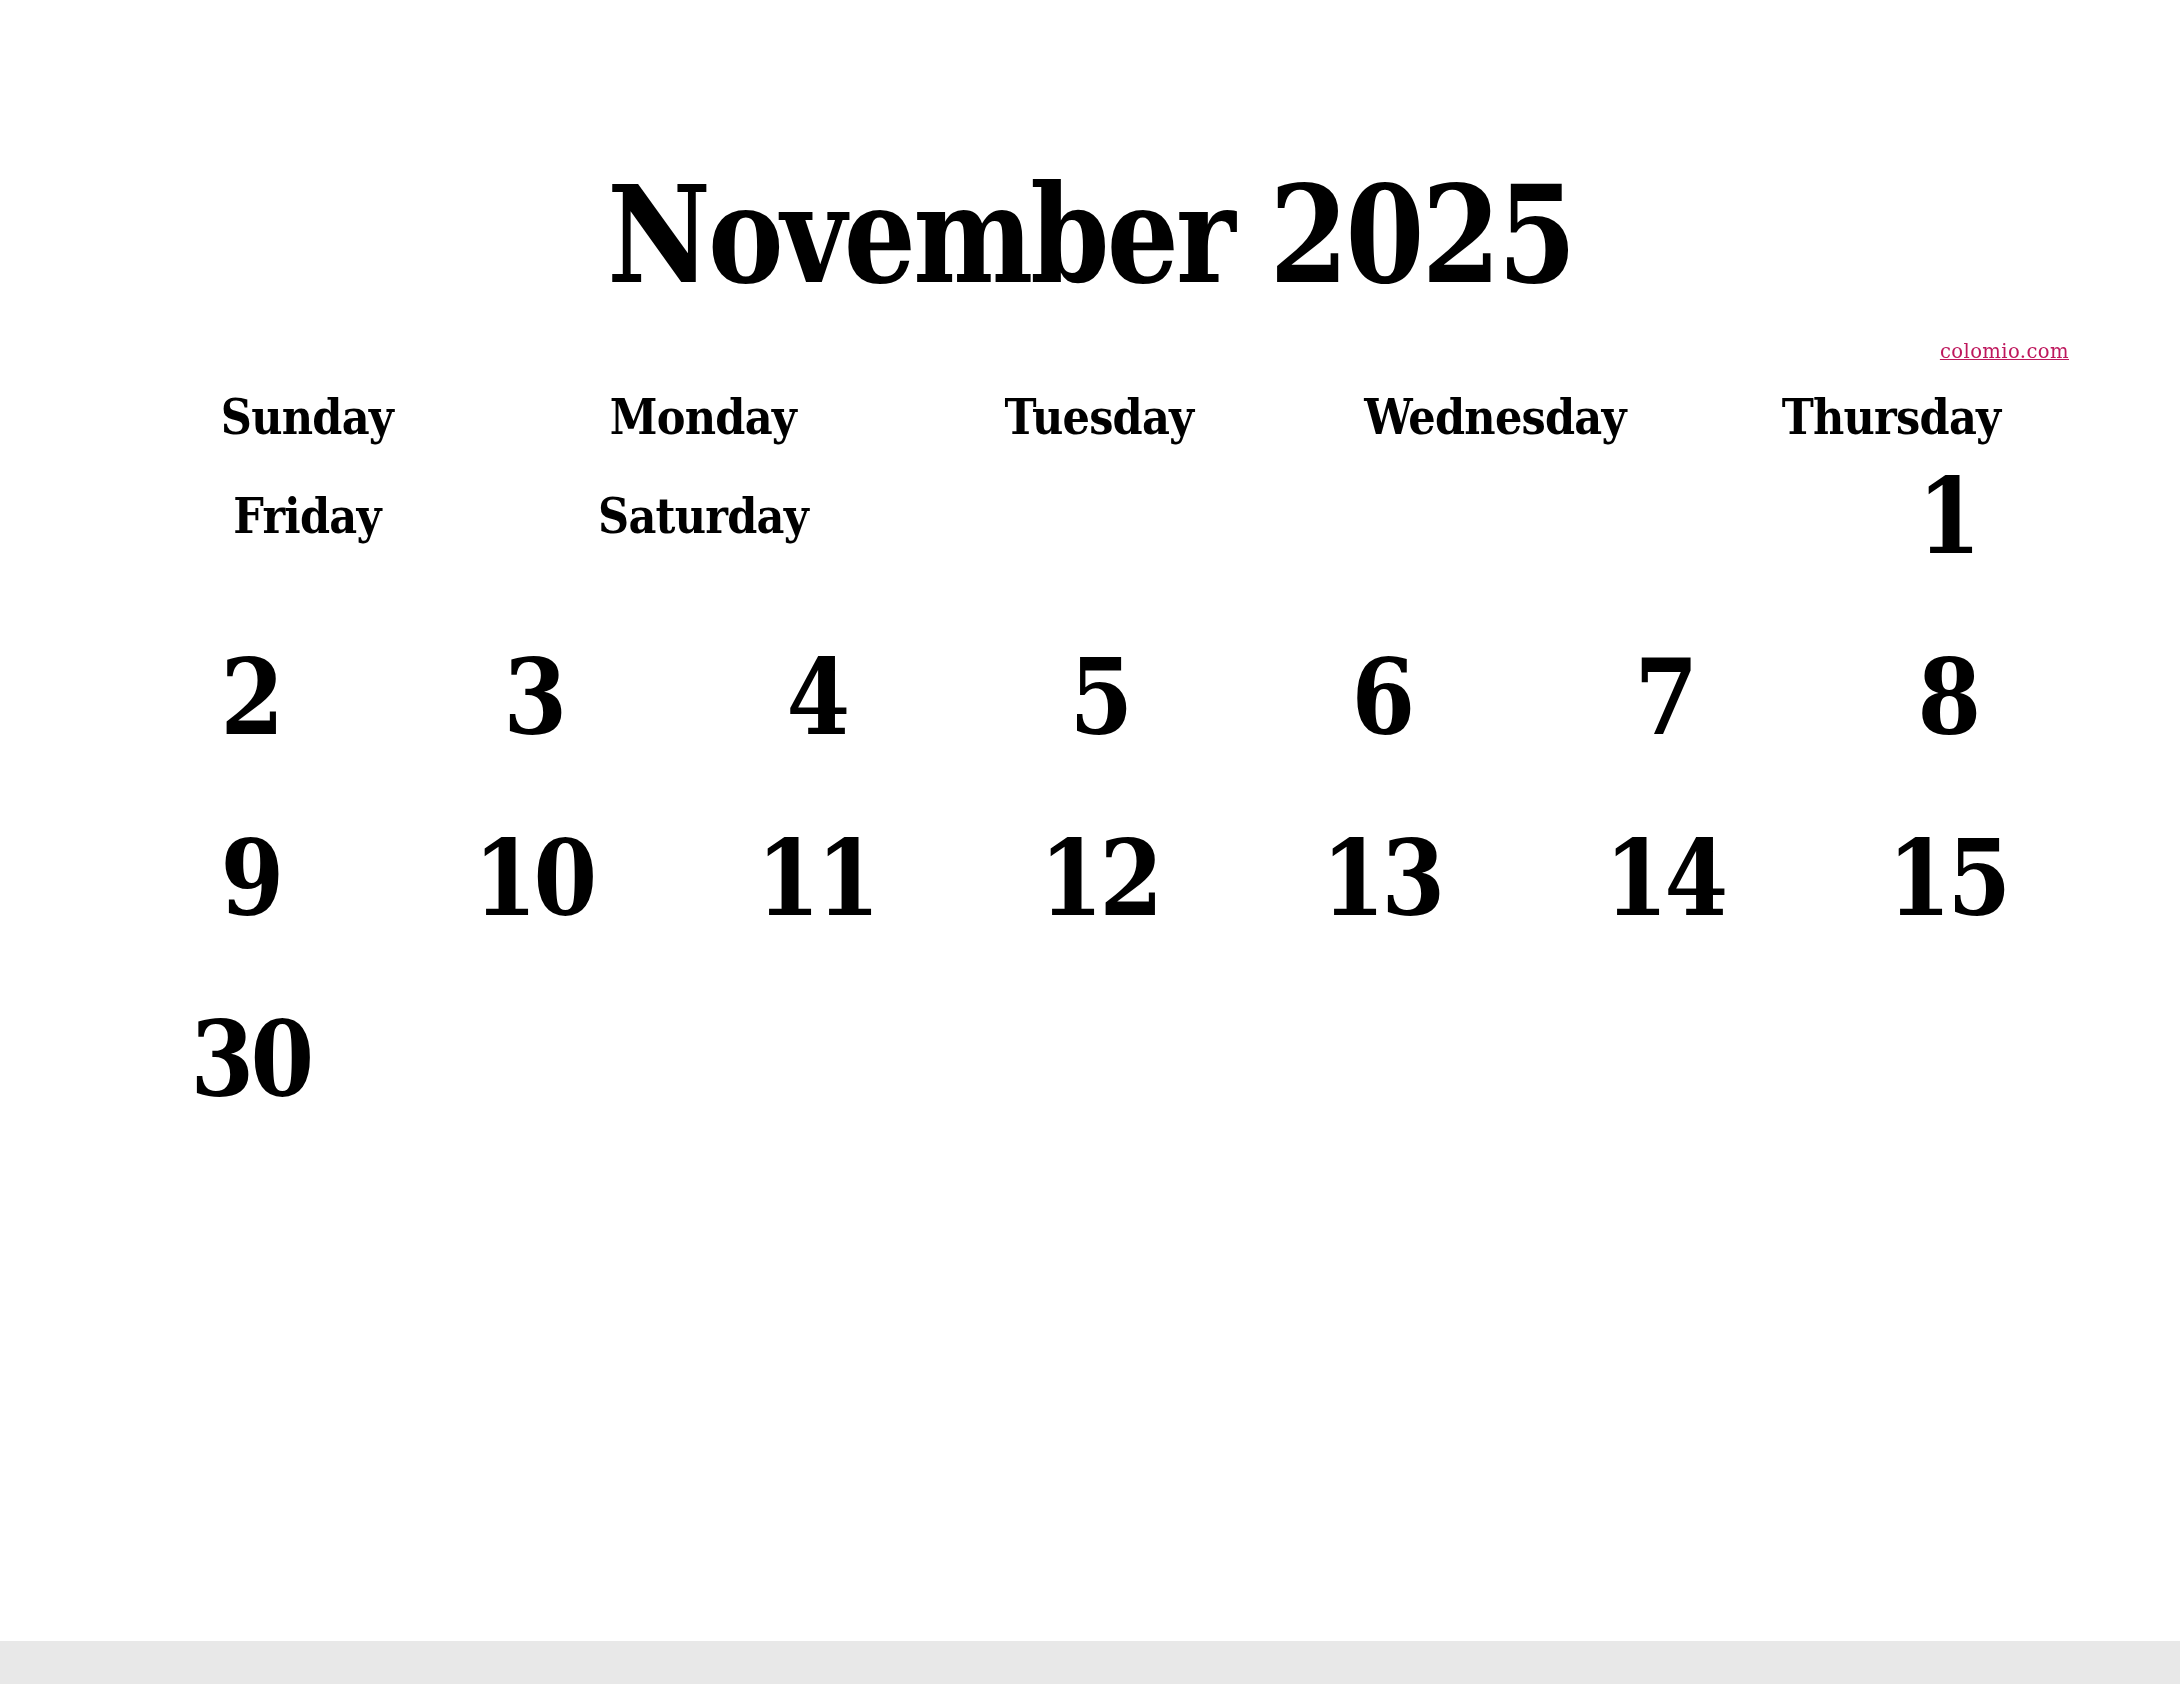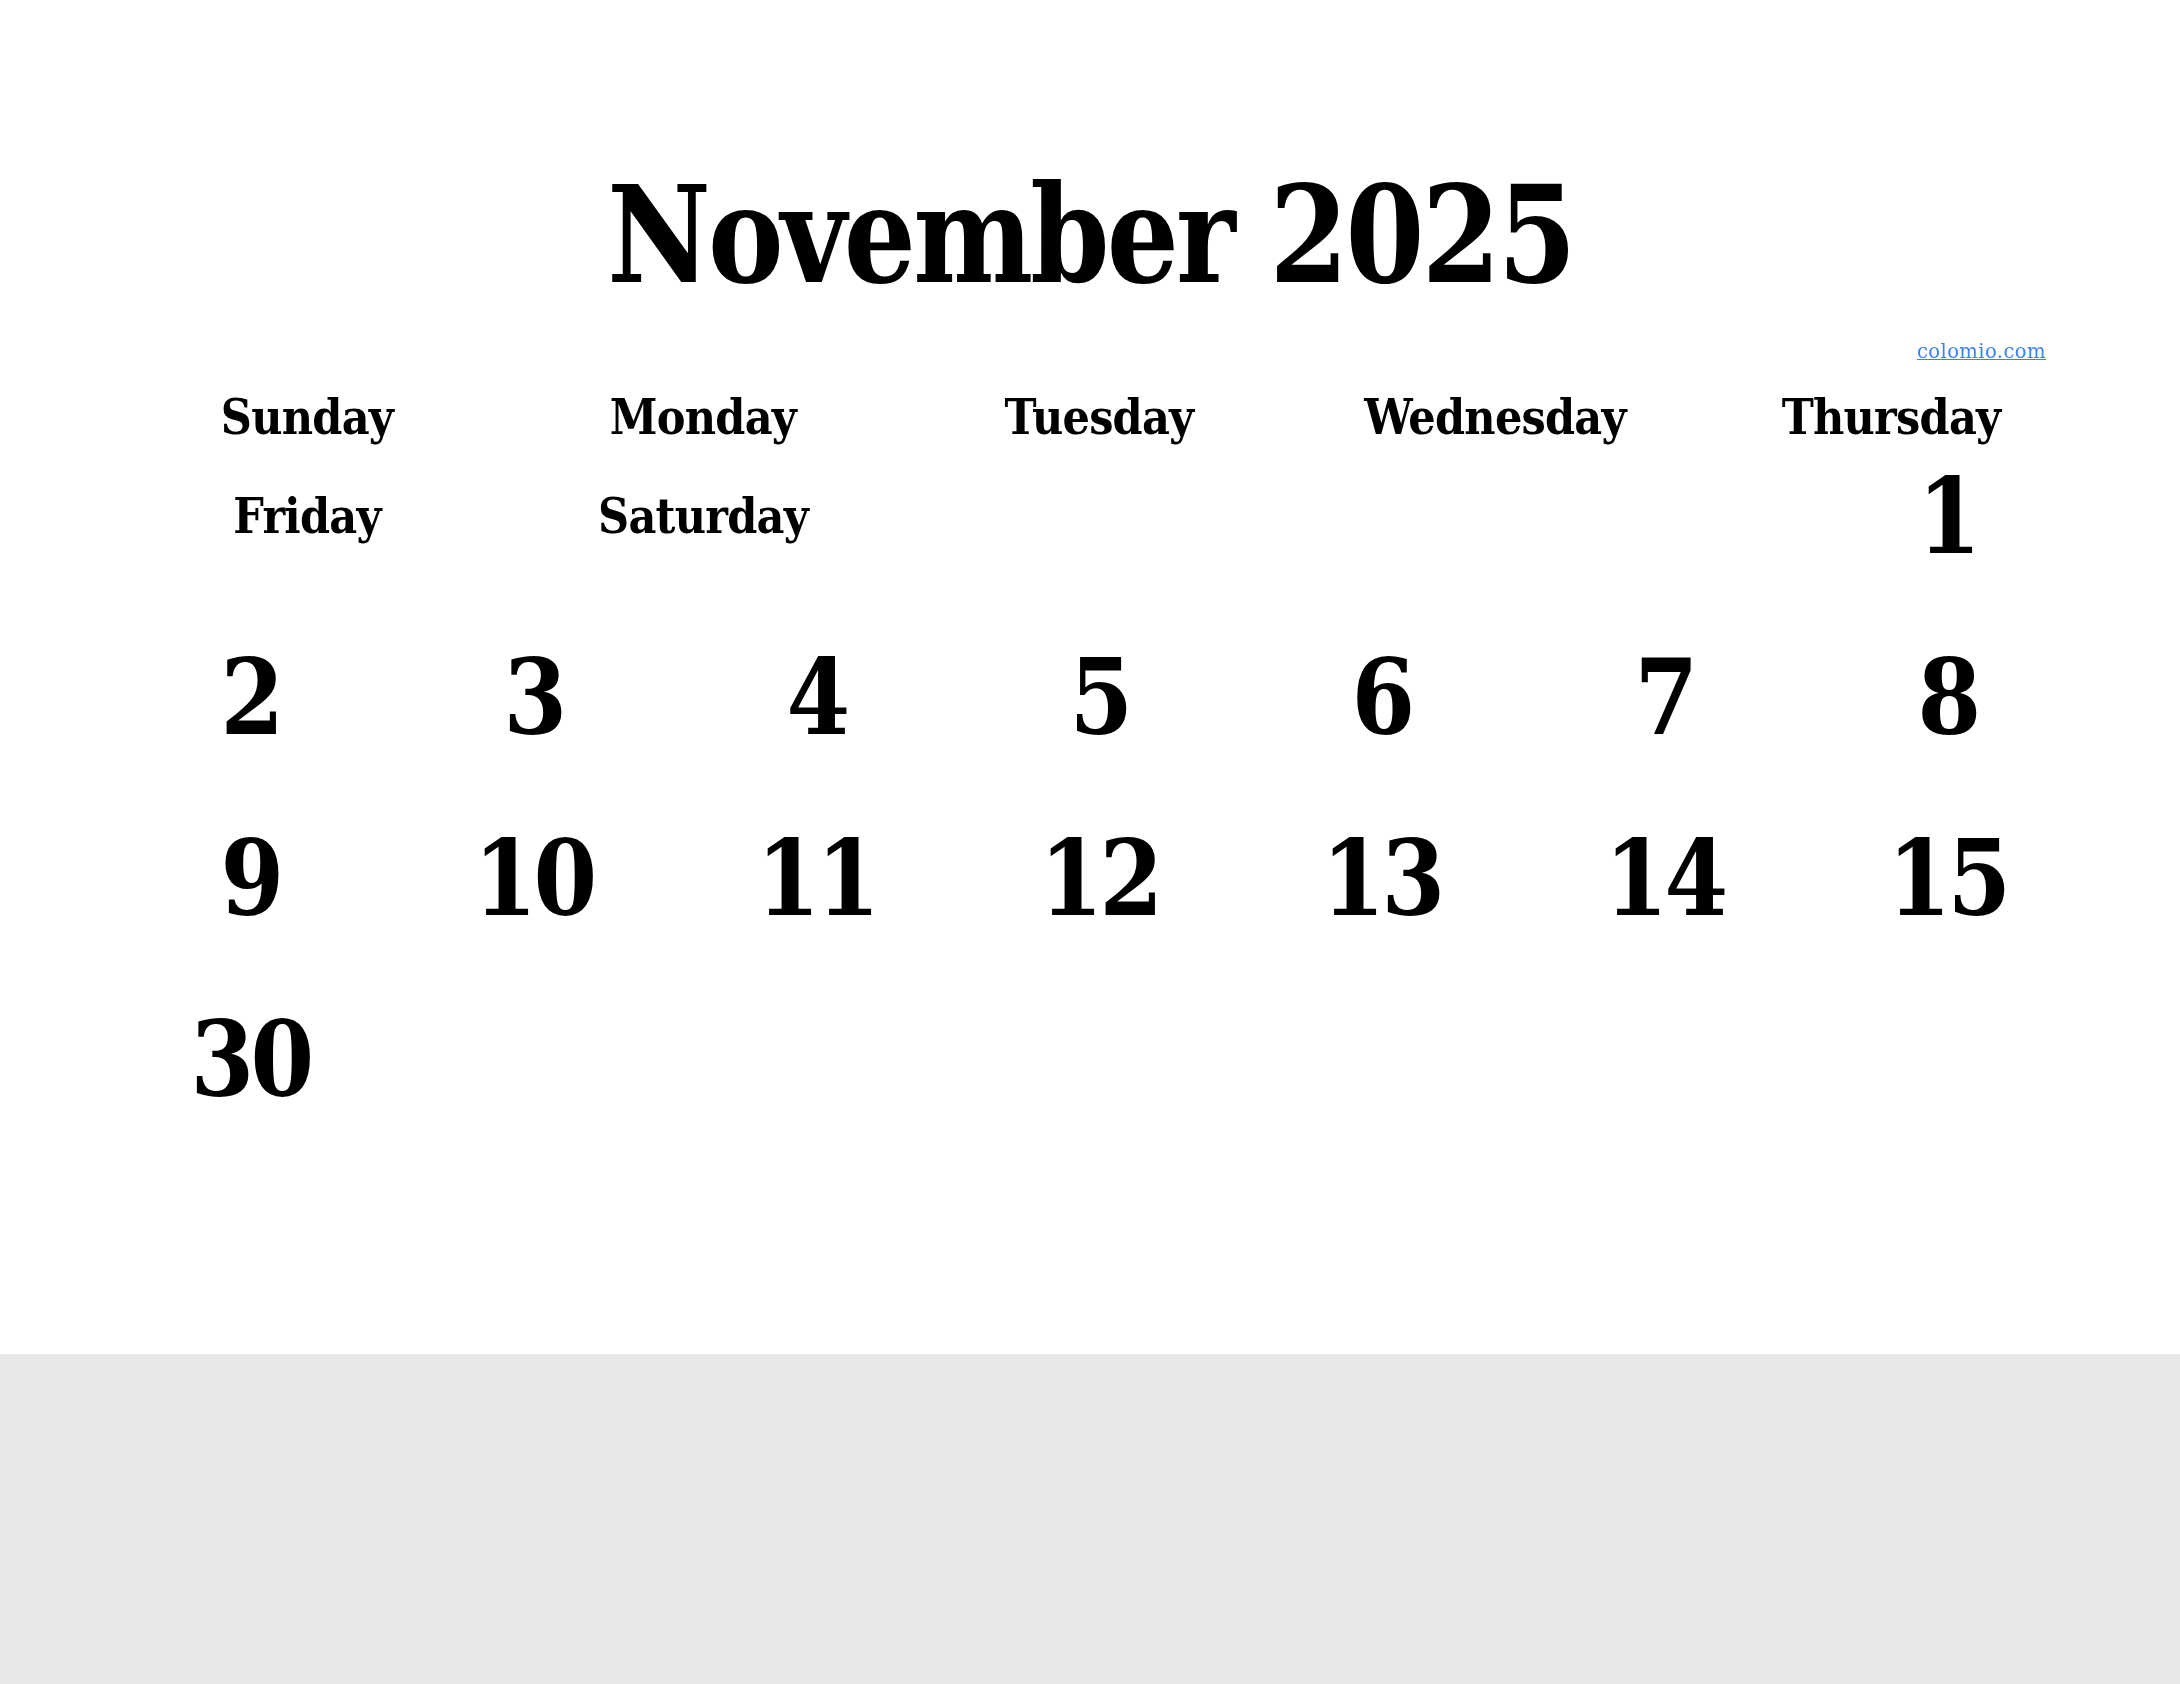--- a/index.html
+++ b/index.html
@@ -1,20 +1,20 @@
 <!DOCTYPE html>
 <html style="font-size:13.6px"><head>
 <meta charset="utf-8">
 <style>
   * { margin: 0; padding: 0; box-sizing: border-box; }
   html, body { background: #e8e8e8; }
   .page {
     position: relative;
     width: 2181px;
-    height: 1354px;
+    height: 1641px;
     background: #ffffff;
     overflow: hidden;
     font-family: "DejaVu Serif", "Liberation Serif", serif;
     color: #000000;
   }
   .title {
     position: absolute;
     top: 135px;
     left: 0;
     right: 0;
@@ -25,24 +25,24 @@
     font-size: 135px;
     font-weight: 900;
     letter-spacing: -3.4px;
     transform: scaleX(0.84);
     transform-origin: center;
     white-space: nowrap;
   }
   .watermark {
     position: absolute;
     top: 340px;
-    right: 135px;
+    right: 112px;
     font-size: 19.6px;
     font-weight: normal;
-    color: #3b82f6;
+    color: #be185d;
     text-decoration: underline;
     letter-spacing: 0.4px;
     cursor: pointer;
   }
   .weekdays {
     position: absolute;
     top: 368px;
     left: 109px;
     width: 1980px;
     display: grid;

